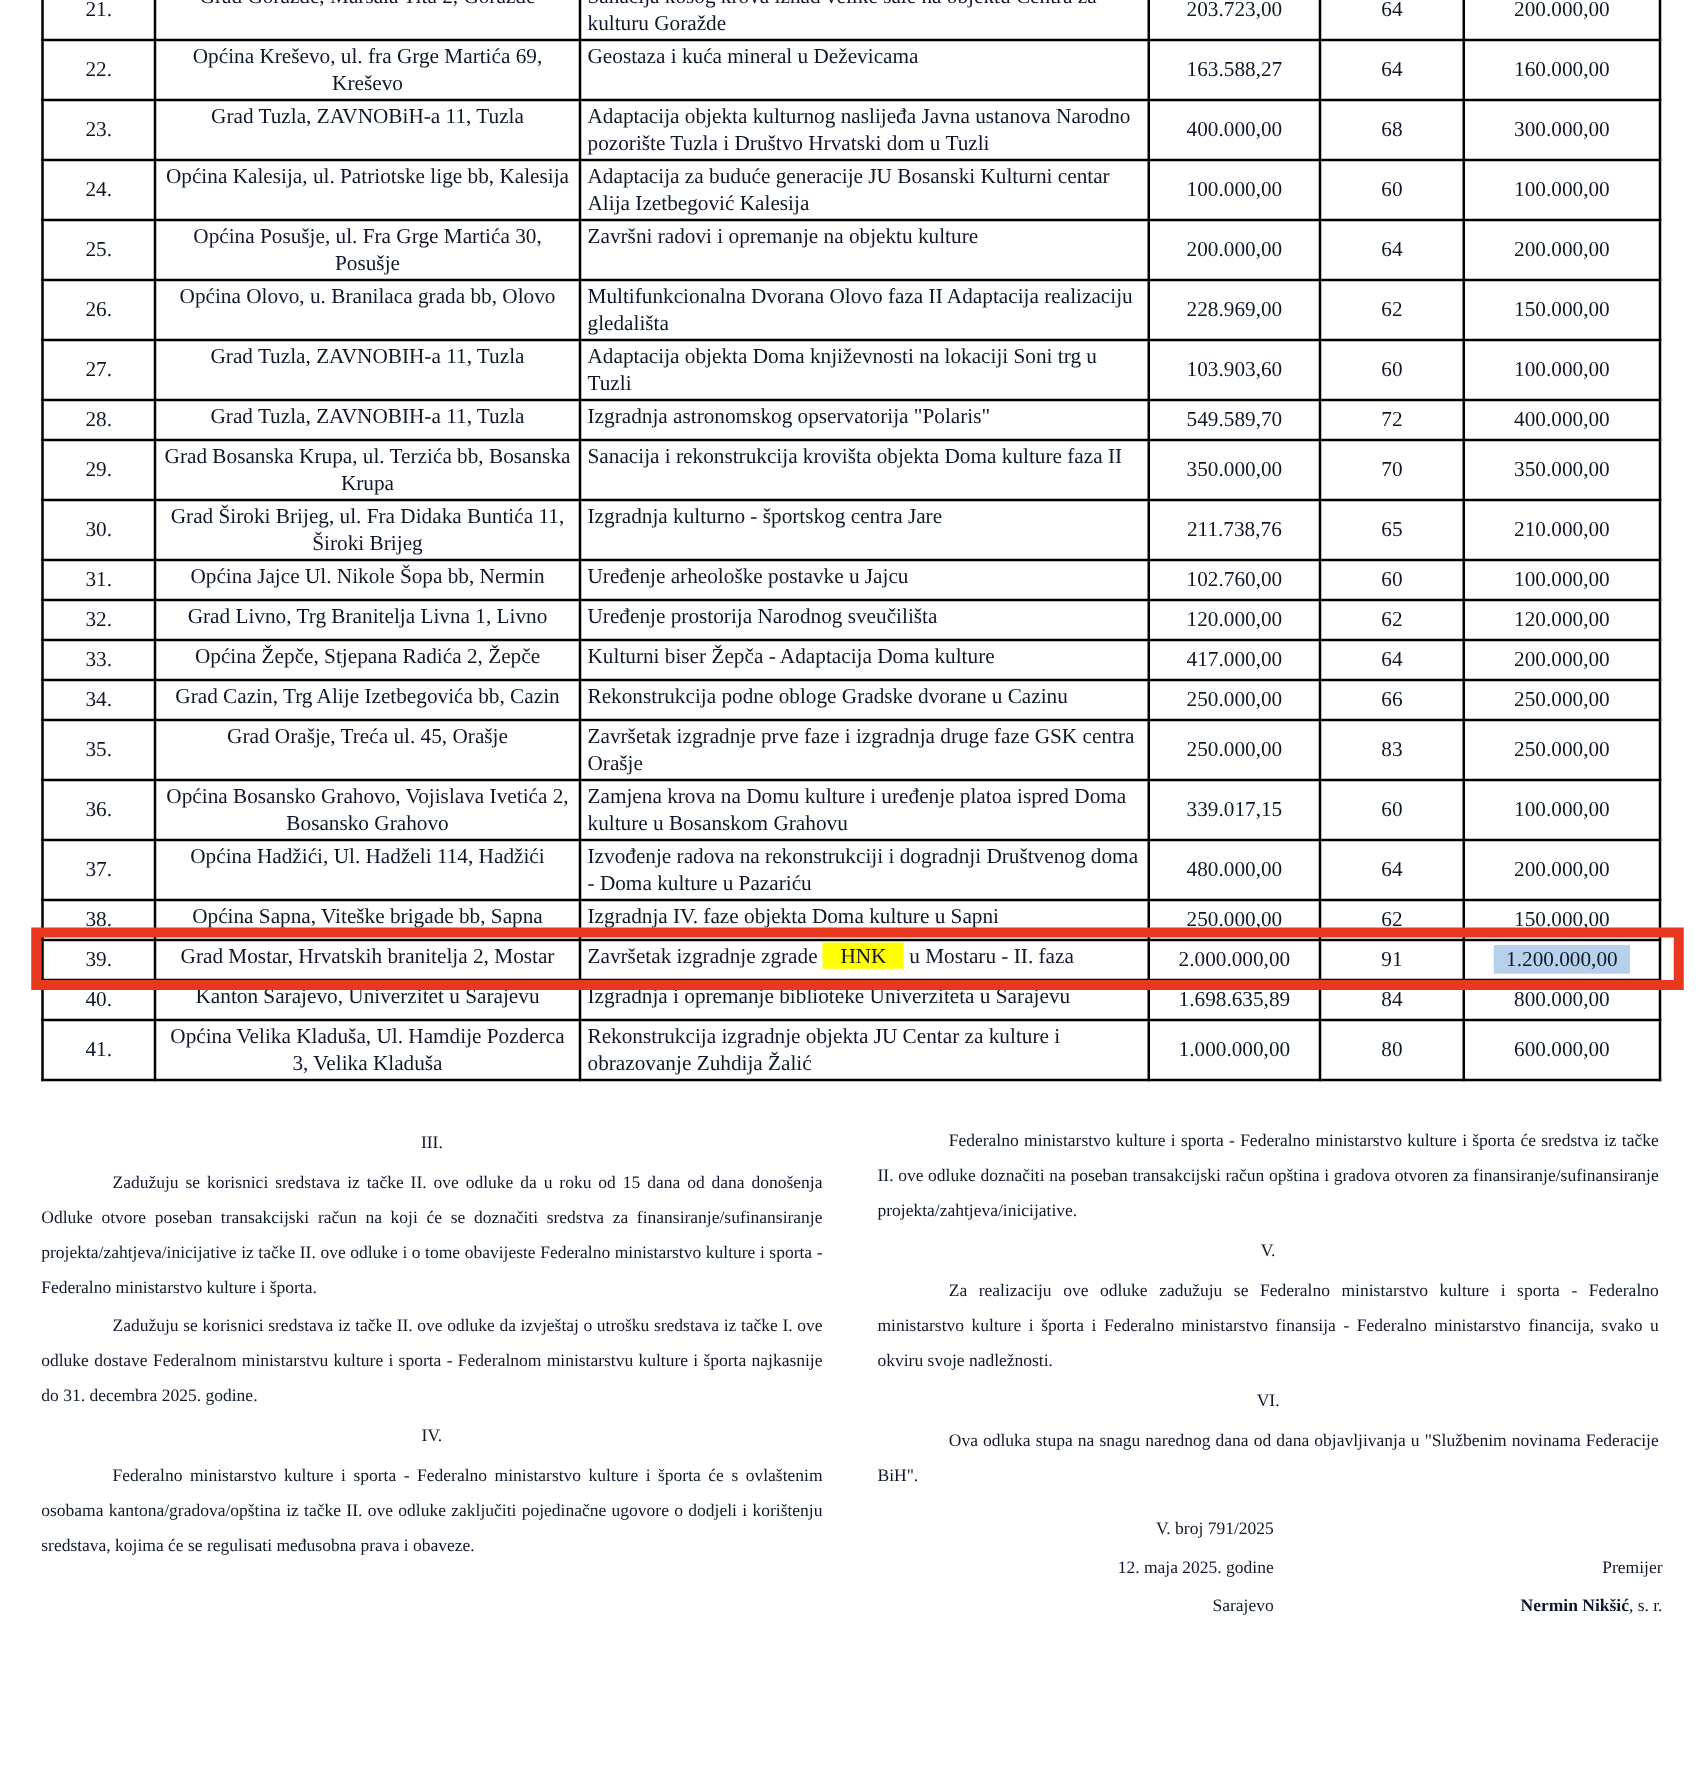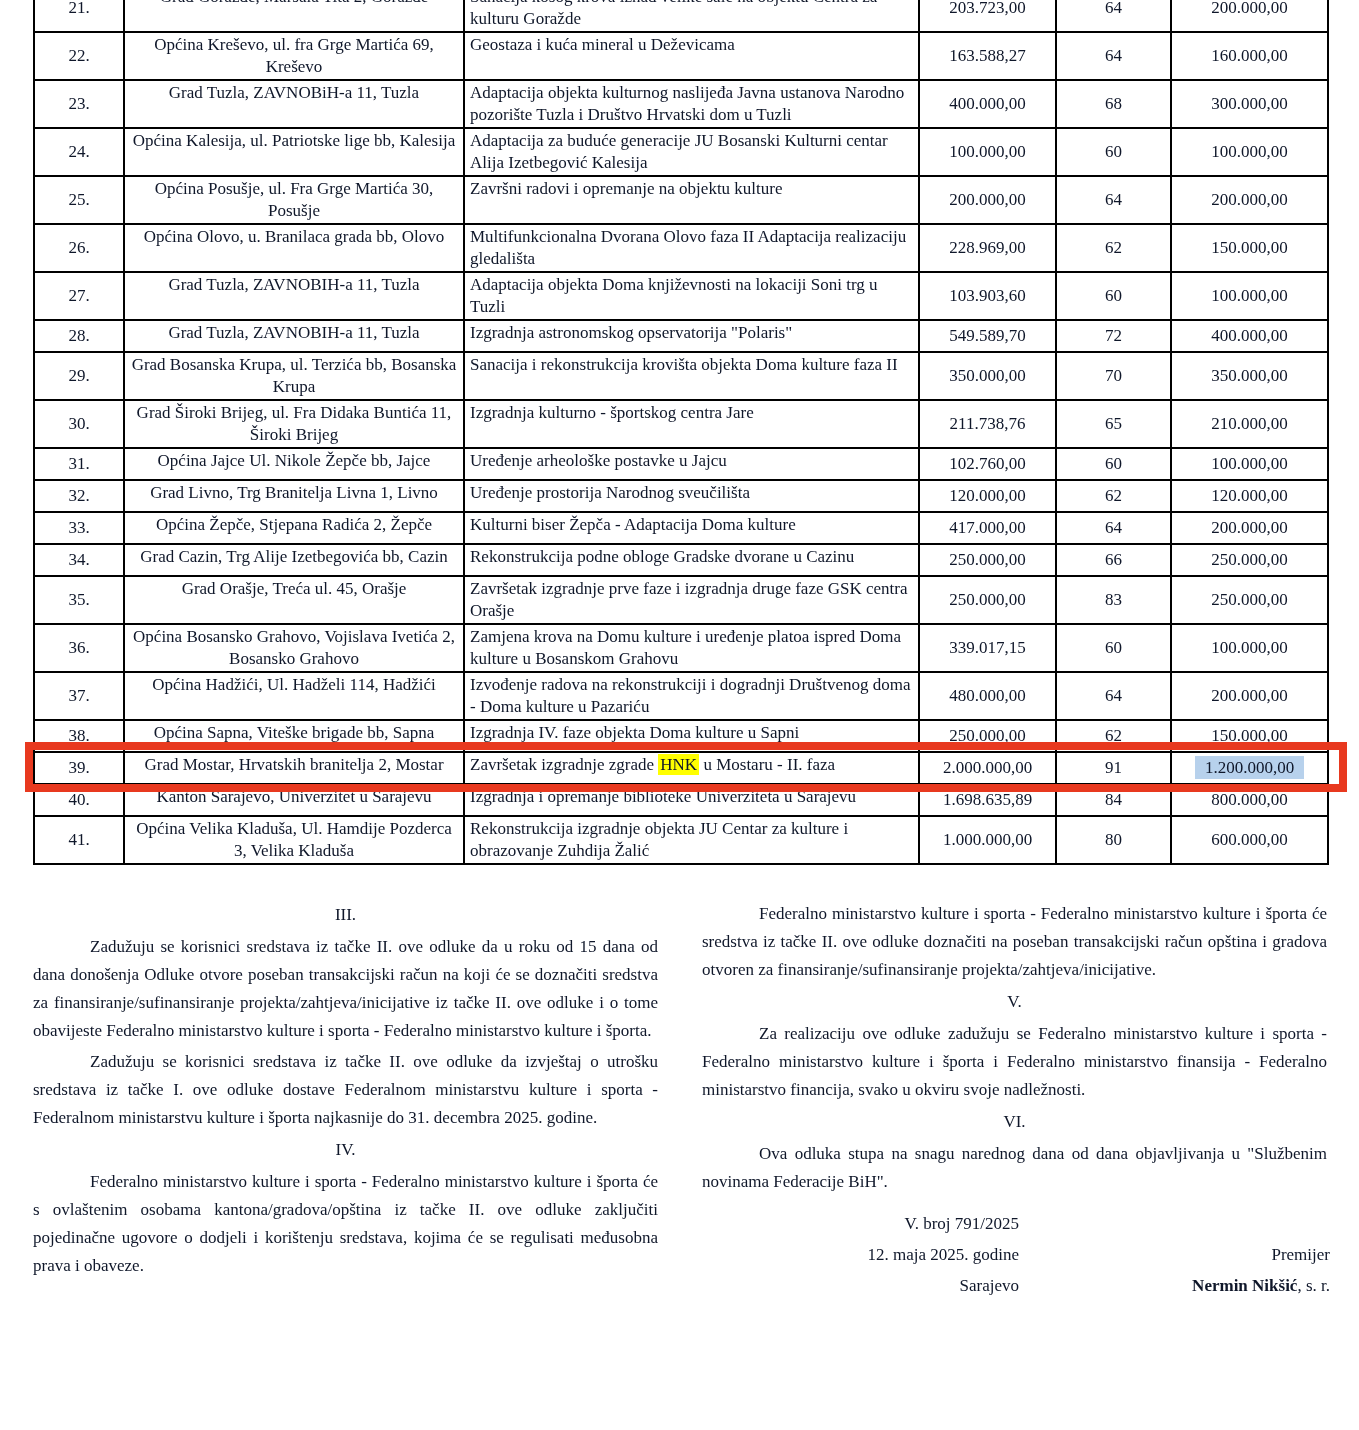--- a/index.html
+++ b/index.html
@@ -8,28 +8,28 @@
   
   .table-wrap{position:absolute;left:33px;top:-17px;}
   table.results{border-collapse:collapse;table-layout:fixed;width:1294px;
                 font-size:17px;line-height:22px;}
   table.results td{border:2px solid #000;padding:1px 5px;overflow:hidden;}
   tr.h1{height:32px;} tr.h2{height:47px;}
   td.c-num{text-align:center;vertical-align:middle;width:90px;}
   td.c-app{text-align:center;vertical-align:top;}
   td.c-proj{text-align:left;vertical-align:top;}
   td.c-amt{text-align:center;vertical-align:middle;}
-  .hl-yellow{background:var(--hl-yellow,#ffff00);padding:1px 2px;}
+  .hl-yellow{background:var(--hl-yellow,#ffff00);padding:1px 14px;}
   .hl-blue{background:var(--hl-blue,#b7d1ec);padding:2px 10px;}
   
   .annotation-box{position:absolute;left:25px;width:1322px;box-sizing:border-box;
                   border:8px solid var(--red,#e8391f);pointer-events:none;}
   
   .text-block{position:absolute;left:30px;top:897px;width:1300px;display:flex;gap:38px;}
-  .text-col{width:631px;font-size:17px;line-height:28px;}
+  .text-col{width:631px;font-size:14px;line-height:28px;}
   .sec-heading{text-align:center;margin:4px 0;}
   p.sec-para{margin:3px;text-align:justify;text-indent:57px;}
   
   .signature{display:grid;grid-template-columns:320px 1fr;margin-top:12px;line-height:31px;}
   .sig-left,.sig-right{text-align:right;}
   .sig-right{padding-top:31px;}
   .bold{font-weight:bold;}
 </style>
 </head>
 <body>
@@ -122,21 +122,21 @@
           <tr class="h2">
             <td class="c-num">30.</td>
             <td class="c-app">Grad Široki Brijeg, ul. Fra Didaka Buntića 11, Široki Brijeg</td>
             <td class="c-proj">Izgradnja kulturno - športskog centra Jare</td>
             <td class="c-amt">211.738,76</td>
             <td class="c-amt">65</td>
             <td class="c-amt">210.000,00</td>
           </tr>
           <tr class="h1">
             <td class="c-num">31.</td>
-            <td class="c-app">Općina Jajce Ul. Nikole Žepče bb, Jajce</td>
+            <td class="c-app">Općina Jajce Ul. Nikole Šopa bb, Nermin</td>
             <td class="c-proj">Uređenje arheološke postavke u Jajcu</td>
             <td class="c-amt">102.760,00</td>
             <td class="c-amt">60</td>
             <td class="c-amt">100.000,00</td>
           </tr>
           <tr class="h1">
             <td class="c-num">32.</td>
             <td class="c-app">Grad Livno, Trg Branitelja Livna 1, Livno</td>
             <td class="c-proj">Uređenje prostorija Narodnog sveučilišta</td>
             <td class="c-amt">120.000,00</td>

